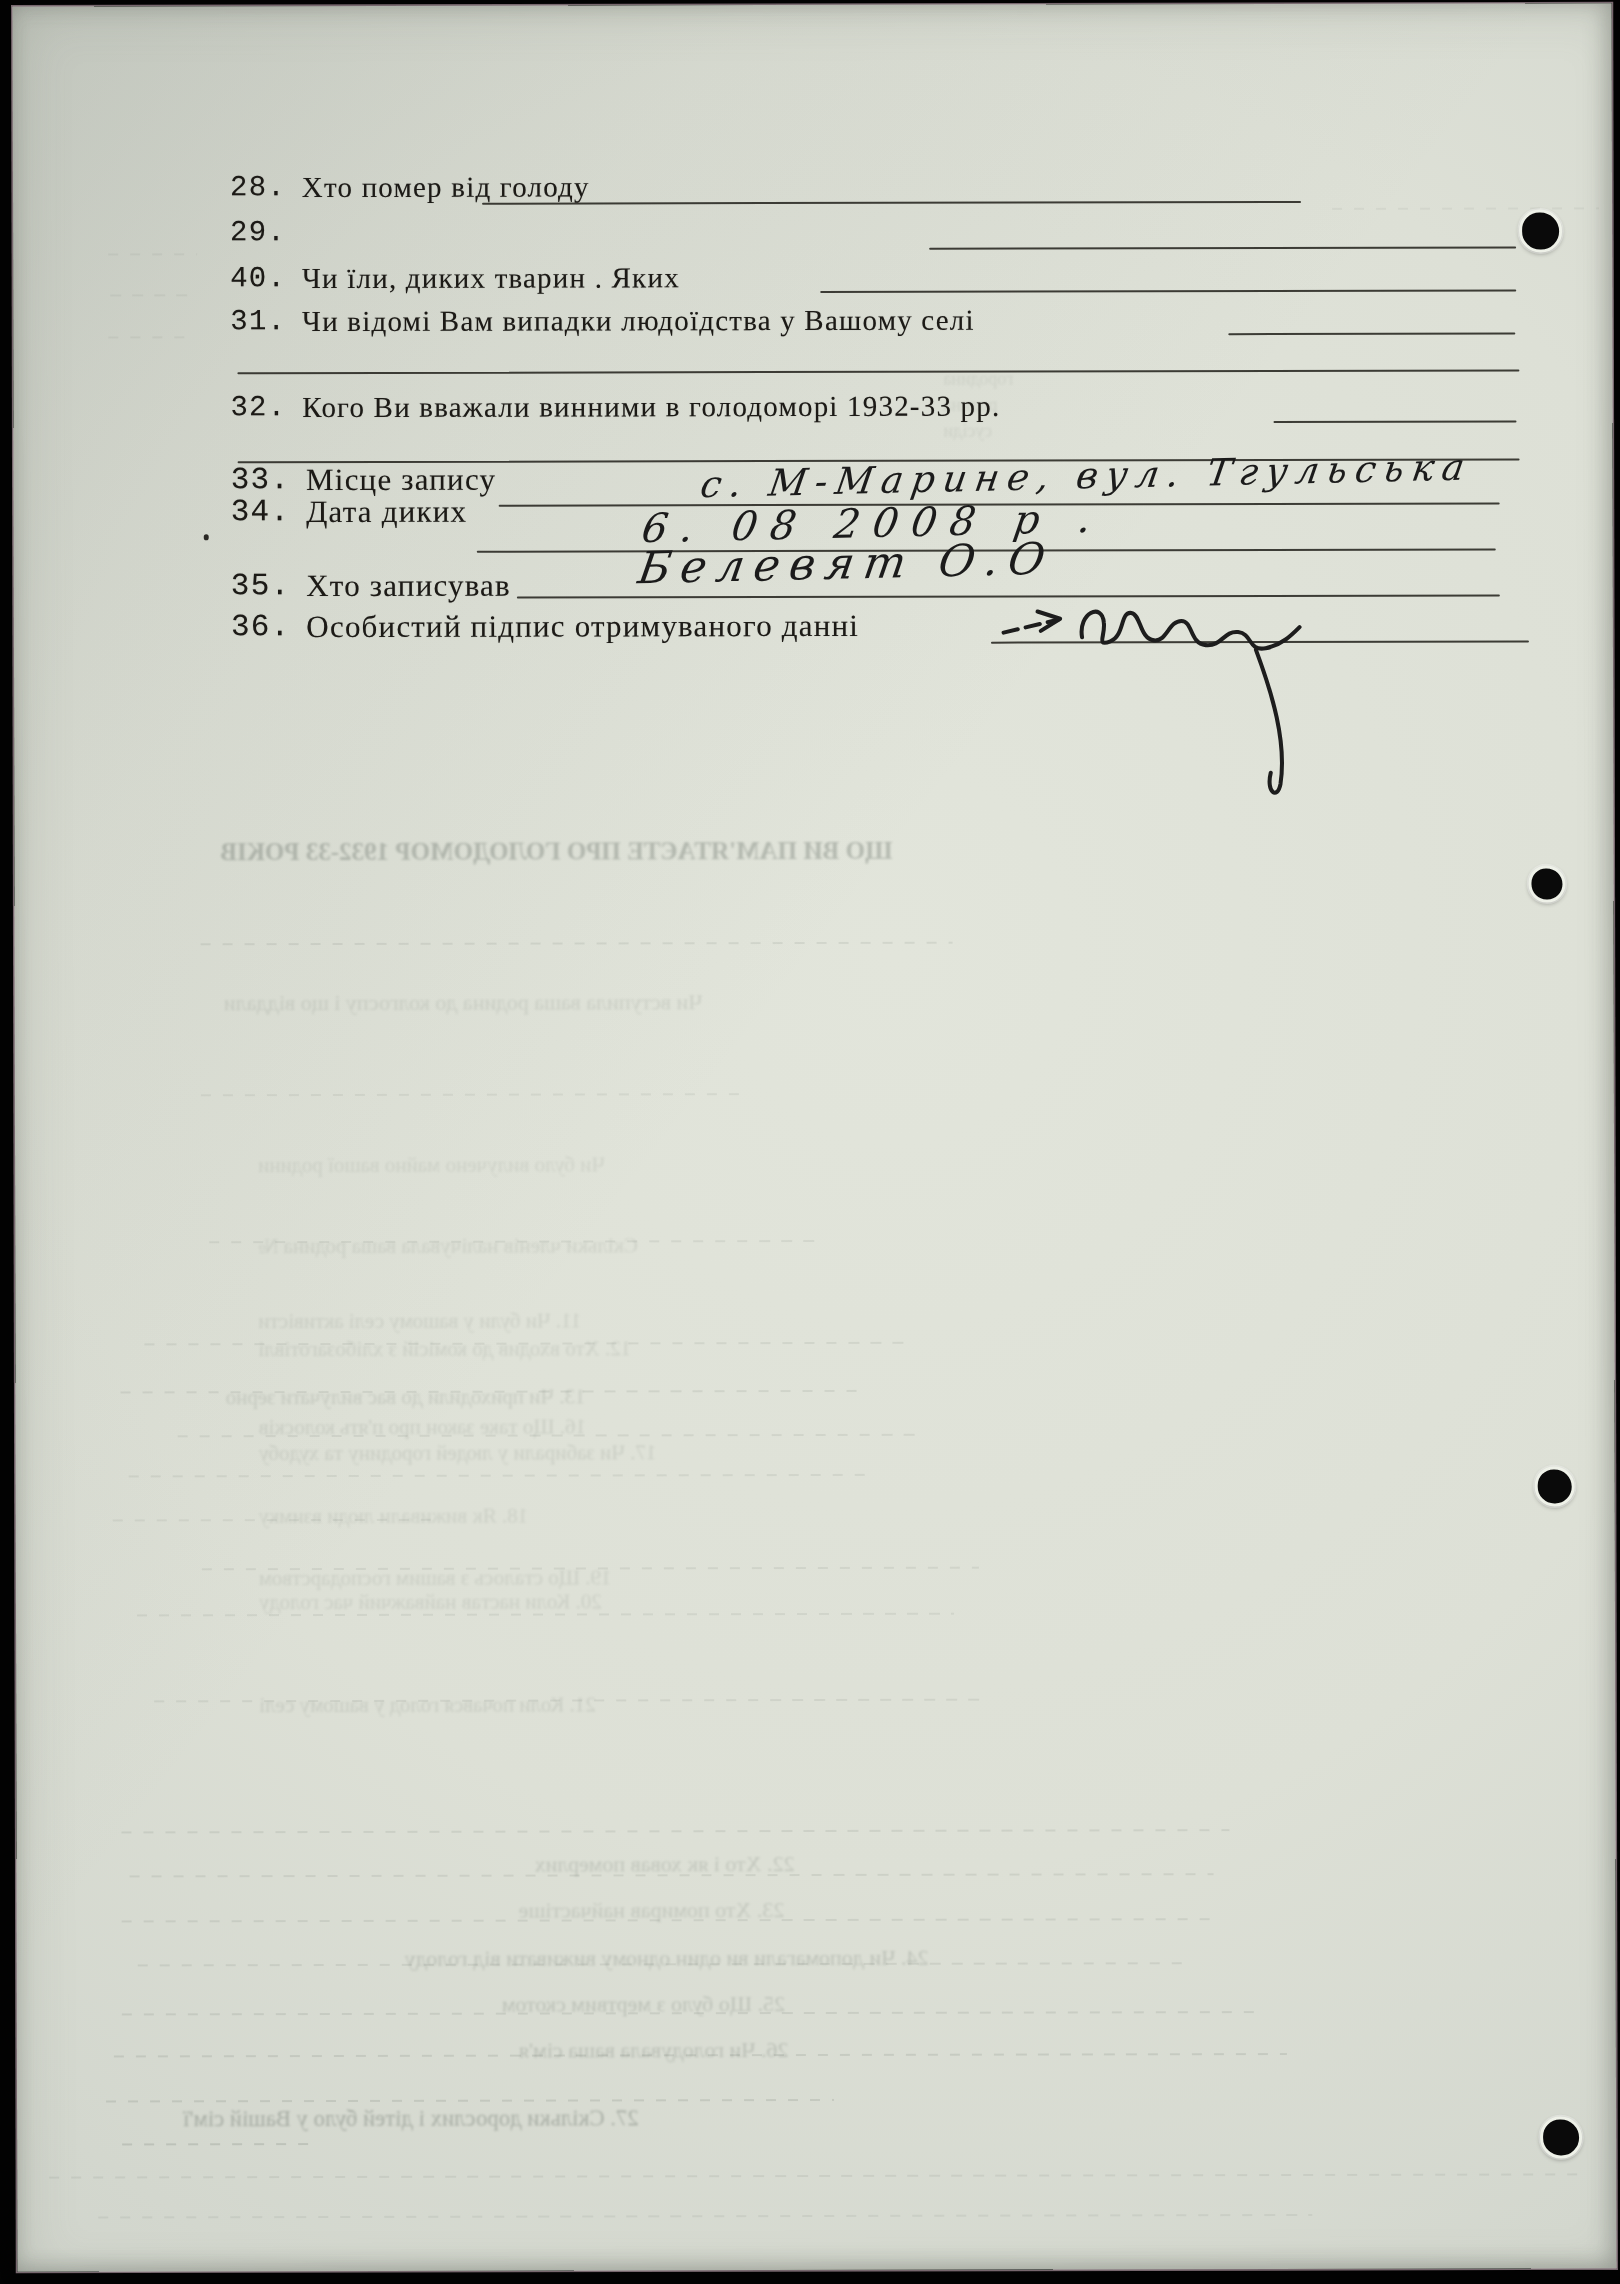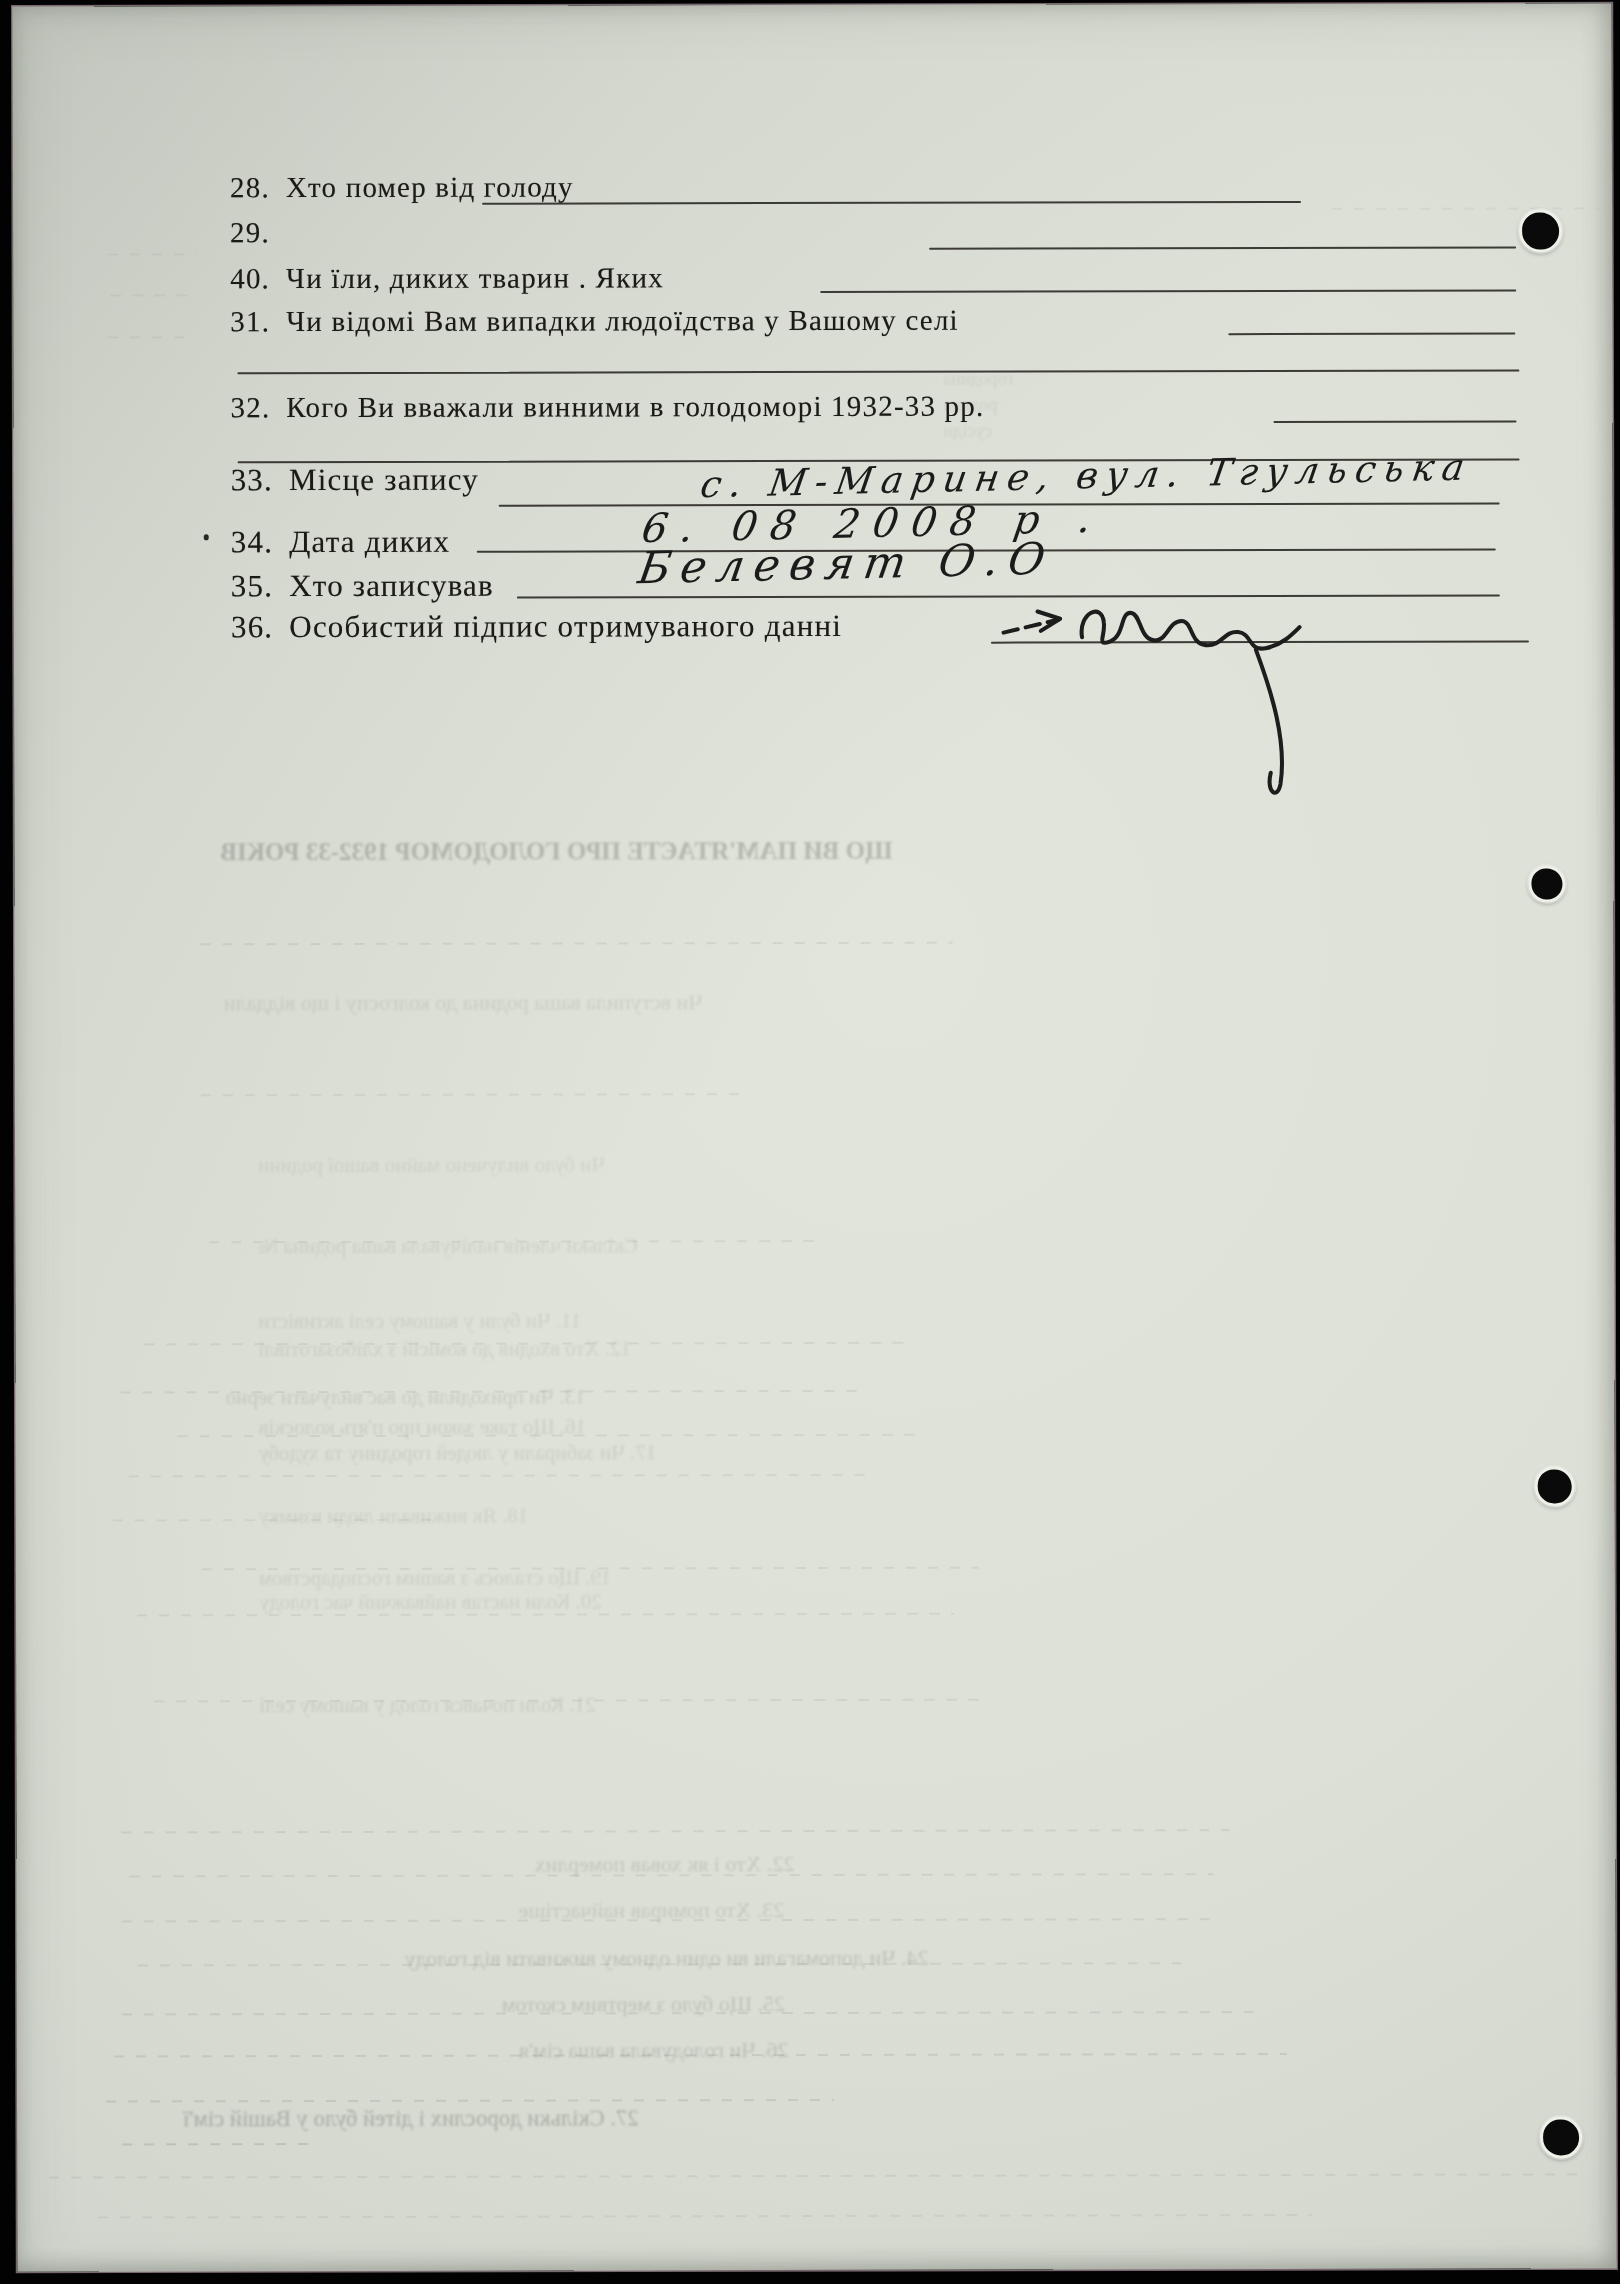--- a/index.html
+++ b/index.html
@@ -10,21 +10,21 @@
          transform:rotate(-0.12deg);transform-origin:50% 50%;
          box-shadow:0 0 0 1.6px rgba(238,205,220,0.5), 0 0 14.6px rgba(0,0,0,0.9);}
   .paper::after{content:"";position:absolute;inset:0;pointer-events:none;
          box-shadow:inset -8px 0 21px rgba(70,75,68,0.22), inset 0 -6.5px 18px rgba(70,75,68,0.18),
                     inset 11.3px 8px 49px rgba(110,115,108,0.18);}
   .shade-tl{position:absolute;inset:0;pointer-events:none;
          background:linear-gradient(128deg, rgba(140,146,138,0.28) 0%, rgba(140,146,138,0.10) 22%, transparent 46%);}
   .qrow{position:absolute;left:217px;display:flex;white-space:nowrap;color:#1c1a16;
         font-size:29px;letter-spacing:1.2px;text-shadow:0 0 0.8px rgba(25,25,25,0.35);}
   .qrow.big{font-size:31px;}
-  .qnum{margin-right:16px;}
+  .qnum{margin-right:16px;font-family:Liberation Mono, monospace;}
   .uline{position:absolute;height:2.4px;background:#26241f;opacity:0.88;border-radius:1.6px;}
   .hw{position:absolute;white-space:nowrap;font-family:"DejaVu Serif","Liberation Serif",serif;
       font-style:italic;color:#1b1b1b;transform:rotate(-1.2deg) skewX(-10deg);transform-origin:left bottom;}
   .dot{position:absolute;width:4.9px;height:5.7px;border-radius:50%;background:#2a2824;}
   .hole{position:absolute;border-radius:48% 52% 50% 50%;background:#0a0a0a;
         border:3.2px solid #eef1e8;box-shadow:0 0 0 1.6px rgba(255,255,255,0.35), 0 1.6px 4px rgba(0,0,0,0.3);}
   .ghost-text{position:absolute;font-family:"Liberation Serif","DejaVu Serif",serif;color:#4d574f;
         transform:scaleX(-1);filter:blur(1.3px);white-space:nowrap;pointer-events:none;}
   .ghost-rule{position:absolute;height:1.6px;pointer-events:none;filter:blur(0.3px);
         background-image:repeating-linear-gradient(90deg, rgba(66,76,68,0.6) 0 10.5px, transparent 10.5px 22px);}
@@ -119,21 +119,21 @@
     <div class="uline" style="top:455px;left:224px;width:1282px"></div>
 
     <div class="qrow big" style="top:456px">
       <span class="qnum">33.</span>
       <span class="qlabel">Місце запису</span>
     </div>
     <div class="uline" style="top:499px;left:485px;width:1001px"></div>
     <span class="hw" style="left:684px;top:458px;font-size:37px;letter-spacing:8px">с. М-Марине, вул. Тгульська</span>
 
     <span class="dot" style="left:190px;top:528px"></span>
-    <div class="qrow big" style="top:518px">
+    <div class="qrow big" style="top:488px">
       <span class="qnum">34.</span>
       <span class="qlabel">Дата диких</span>
     </div>
     <div class="uline" style="top:545px;left:463px;width:1019px"></div>
     <span class="hw" style="left:625px;top:500px;font-size:40px;letter-spacing:13px">6. 08 2008 р .</span>
 
     <div class="qrow big" style="top:562px">
       <span class="qnum">35.</span>
       <span class="qlabel">Хто записував</span>
     </div>

